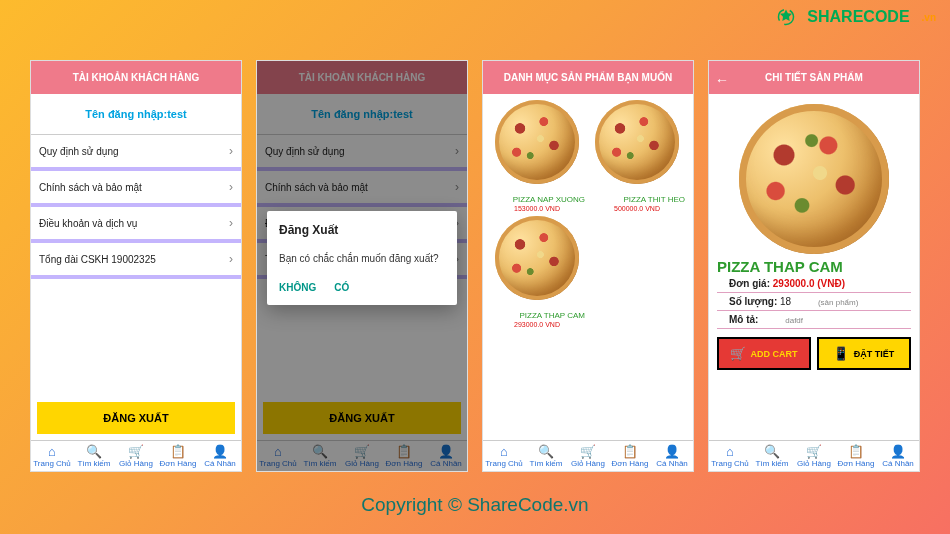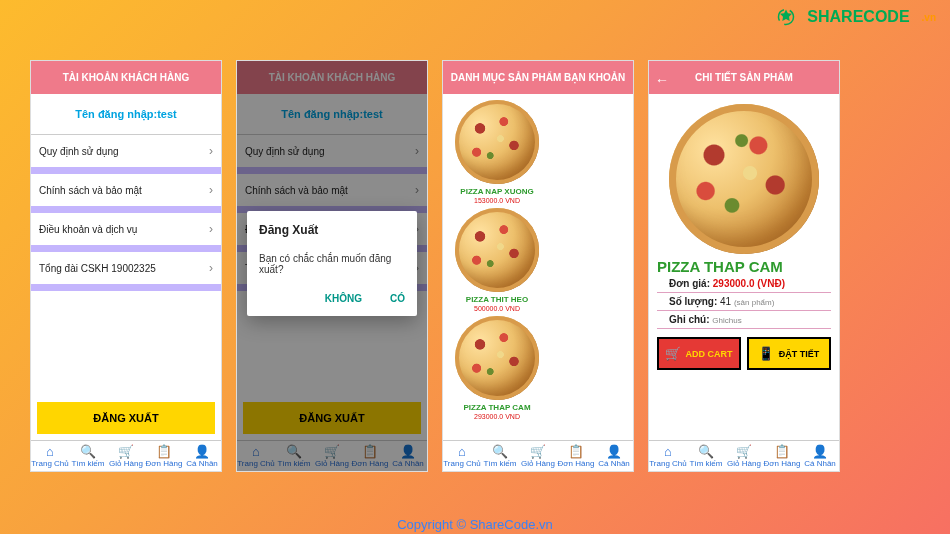--- a/index.html
+++ b/index.html
@@ -16,50 +16,50 @@
   }
   .logo .logo-icon { width:18px; height:18px; display:inline-block;}
   .logo .sc { color:#00aa55; }
   .logo .vn { color:#ff9900; font-size:10px;}
   .watermark {
     position: absolute; top: 248px; left: 280px;
     font-size: 18px; color: #888; opacity: 0.7;
     pointer-events: none;
   }
   .copyright {
-    position: absolute; bottom: 2px; left: 0; right: 0;
-    text-align: center; color: #3b82f6; font-size: 13px; font-weight: 500;
+    position: absolute; bottom: 18px; left: 0; right: 0;
+    text-align: center; color: #0f766e; font-size: 19px; font-weight: 500;
   }
   .phones {
     position: absolute; top: 60px; left: 30px; right: 30px;
     display: flex; gap: 14px;
   }
   .phone {
-    width: 192px; height: 412px;
+    width: 212px; height: 412px;
     background: #fff; border: 1px solid #ddd;
     display: flex; flex-direction: column;
     position: relative; overflow: hidden;
     font-size: 10px;
   }
   
   .hdr {
     background: #ef7a8a; color: #fff; font-weight: 700;
     text-align: center; padding: 11px 4px; font-size: 10px;
     display: flex; align-items: center; justify-content: center;
     position: relative;
   }
   .hdr .back { position: absolute; left: 6px; top: 50%; transform: translateY(-50%); color:#fff; font-size:14px;}
   .subhdr {
     color: #00a3e0; text-align: center; font-weight: 700;
     padding: 14px 0; font-size: 11px;
   }
   .list { border-top: 1px solid #ccc; }
   .row {
     display: flex; justify-content: space-between; align-items: center;
-    padding: 9px 8px; border-bottom: 7px solid #c4b5fd;
+    padding: 9px 8px; border-bottom: 4px solid #c4b5fd;
     font-size: 10px; color: #222;
   }
   .row .chev { color:#888; font-size:12px;}
   .content { flex: 1; overflow: hidden; }
   .logout-btn {
     margin: 6px; background: #ffd600; color: #000;
     text-align: center; font-weight: 700; padding: 10px 0;
     font-size: 11px;
   }
   
@@ -78,21 +78,21 @@
     position: absolute; inset: 0;
     background: rgba(0,0,0,0.45);
   }
   .dialog {
     position: absolute; left: 10px; right: 10px; top: 150px;
     background: #fff; border-radius: 2px; padding: 12px;
     box-shadow: 0 6px 20px rgba(0,0,0,0.3);
   }
   .dialog .ttl { font-weight: 700; font-size: 12px; color:#222; margin-bottom:6px;}
   .dialog .msg { font-size: 10px; color:#333;margin-top:16px;}
-  .dialog .actions { display:flex; justify-content:flex-end; gap:28px; margin-top:18px;}
+  .dialog .actions { display:flex; justify-content:flex-start; gap:18px; margin-top:18px;}
   .dialog .actions span { color:#009688; font-weight:700; font-size:10px;}
   
   .grid { display:flex; flex-wrap:wrap; padding:6px; gap:4px;}
   .card { width: 96px; text-align:center;}
   .card .pimg {
     width:84px; height:84px; border-radius:50%;
     margin:0 auto;
     background: radial-gradient(circle at 30% 30%, #ffe2a0 0%, #edc06c 40%, #c98a3a 70%, #a0622a 100%);
     box-shadow: inset 0 0 0 4px #d89b4b, inset -6px -10px 14px rgba(120,60,10,0.35);
     position: relative;
@@ -101,21 +101,21 @@
     content:""; position:absolute; inset:10%;
     background:
       radial-gradient(circle at 25% 30%, #b23a2e 0 7%, transparent 8%),
       radial-gradient(circle at 60% 20%, #d94c3d 0 6%, transparent 7%),
       radial-gradient(circle at 75% 55%, #b23a2e 0 7%, transparent 8%),
       radial-gradient(circle at 40% 70%, #6a8b2f 0 5%, transparent 6%),
       radial-gradient(circle at 55% 45%, #f0d88a 0 6%, transparent 7%),
       radial-gradient(circle at 20% 65%, #d94c3d 0 6%, transparent 7%);
     border-radius:50%;
   }
-  .card .pname { color:#2e9b2e; font-weight:700; font-size:8px; margin-top:3px;}
+  .card .pname { color:#2e9b2e; font-weight:400; font-size:8px; margin-top:11px;text-align:right;}
   .card .pprice{ color:#d11; font-size:7px; margin-top:1px;}
   
   .detail { padding:4px 8px 0; }
   .bigimg {
     width:150px; height:150px; border-radius:50%;
     margin:6px auto 4px;
     background: radial-gradient(circle at 30% 30%, #ffe2a0 0%, #edc06c 40%, #c98a3a 70%, #a0622a 100%);
     box-shadow: inset 0 0 0 7px #d89b4b, inset -10px -16px 22px rgba(120,60,10,0.35);
     position: relative;
   }
@@ -129,21 +129,21 @@
       radial-gradient(circle at 55% 45%, #f0d88a 0 7%, transparent 8%),
       radial-gradient(circle at 18% 60%, #d94c3d 0 7%, transparent 8%),
       radial-gradient(circle at 48% 18%, #6a8b2f 0 5%, transparent 6%);
     border-radius:50%;
   }
   .dname { color:#2e9b2e; font-weight:800; font-size:15px; margin-top:2px;}
   .dline { font-size:10px; color:#222; padding:3px 12px; border-bottom:1px solid #e0a0c0;}
   .dline:last-of-type{ border-bottom:none;}
   .dline .lbl { font-weight:700;}
   .dline .red { color:#d11; font-weight:700;}
-  .dline .muted{ color:#888; font-size:8px;}
+  .dline .muted{ color:#888; font-size:8px;margin-left:24px;}
   .btnrow { display:flex; gap:6px; margin:8px 0 6px;}
   .btnrow .btn {
     flex:1; display:flex; align-items:center; justify-content:center; gap:4px;
     padding:7px 0; font-weight:800; font-size:9px; border:2px solid #000;
   }
   .btn.red { background:#e53935; color:#ffd600;}
   .btn.yel { background:#ffd600; color:#000;}
   .btn .bico { font-size:13px;}
   .btn.red .bico { color:#00e5ff; }
   .btn.yel .bico { color:#000; }
@@ -265,21 +265,21 @@
       <div class="ttl">Đăng Xuất</div>
       <div class="msg">Bạn có chắc chắn muốn đăng xuất?</div>
       <div class="actions">
         <span>KHÔNG</span>
         <span>CÓ</span>
       </div>
     </div>
   </div>
 
   <div class="phone">
-    <div class="hdr">DANH MỤC SẢN PHẨM BẠN KHOẢN</div>
+    <div class="hdr">DANH MỤC SẢN PHẨM BẠN MUỐN</div>
     <div class="content">
       <div class="grid">
         <div class="card">
           <div class="pimg"></div>
           <div class="pname">PIZZA NAP XUONG</div>
           <div class="pprice">153000.0 VND</div>
         </div>
         <div class="card">
           <div class="pimg"></div>
           <div class="pname">PIZZA THIT HEO</div>
@@ -324,26 +324,26 @@
     <div class="content detail">
       <div class="bigimg"></div>
       <div class="dname">PIZZA THAP CAM</div>
       <div class="dline">
         <span class="lbl">Đơn giá:</span>
         <span class="red">293000.0</span>
         <span class="red">(VNĐ)</span>
       </div>
       <div class="dline">
         <span class="lbl">Số lượng:</span>
-        <span>41</span>
+        <span>18</span>
         <span class="muted">(sản phẩm)</span>
       </div>
       <div class="dline">
-        <span class="lbl">Ghi chú:</span>
-        <span class="muted">Ghichus</span>
+        <span class="lbl">Mô tả:</span>
+        <span class="muted">dafdf</span>
       </div>
       <div class="btnrow">
         <div class="btn red">
           <span class="bico">🛒</span>
           <span>ADD CART</span>
         </div>
         <div class="btn yel">
           <span class="bico">📱</span>
           <span>ĐẶT TIẾT</span>
         </div>

